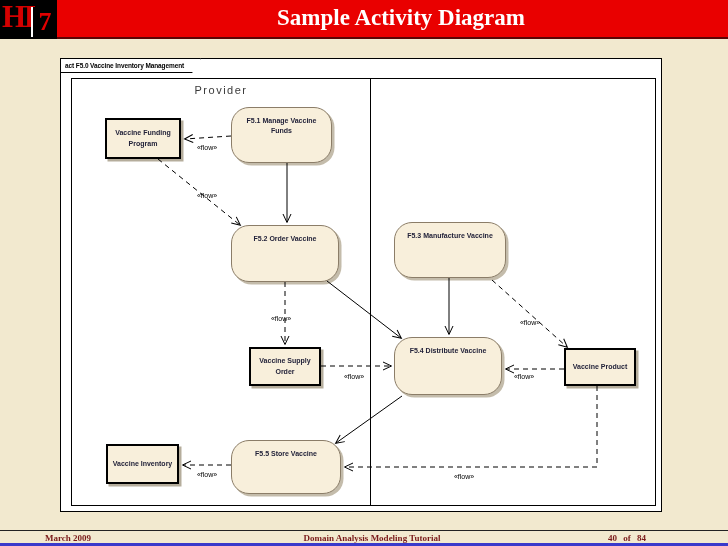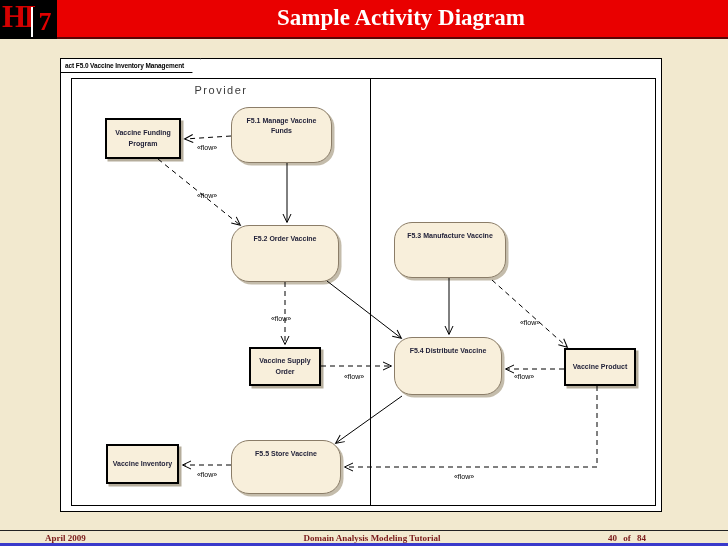--- a/index.html
+++ b/index.html
@@ -183,16 +183,16 @@
     <text x="524" y="379" class="edge-label">«flow»</text>
     <polyline points="402,396 336,443" class="edge solid" marker-end="url(#openarrow)"></polyline>
     <polyline points="597,386 597,467 345,467" class="edge dashed" marker-end="url(#openarrow)"></polyline>
     <text x="464" y="479" class="edge-label">«flow»</text>
     <polyline points="231,465 183,465" class="edge dashed" marker-end="url(#openarrow)"></polyline>
     <text x="207" y="477" class="edge-label">«flow»</text>
   </svg>
 
 <div class="footer">
   <span class="center">Domain Analysis Modeling Tutorial</span>
-  <span class="left">April 2009</span>
+  <span class="left">March 2009</span>
   <span class="right">40 of 84</span>
 </div>
 <div class="bottom-accent"></div>
 
 </body></html>

